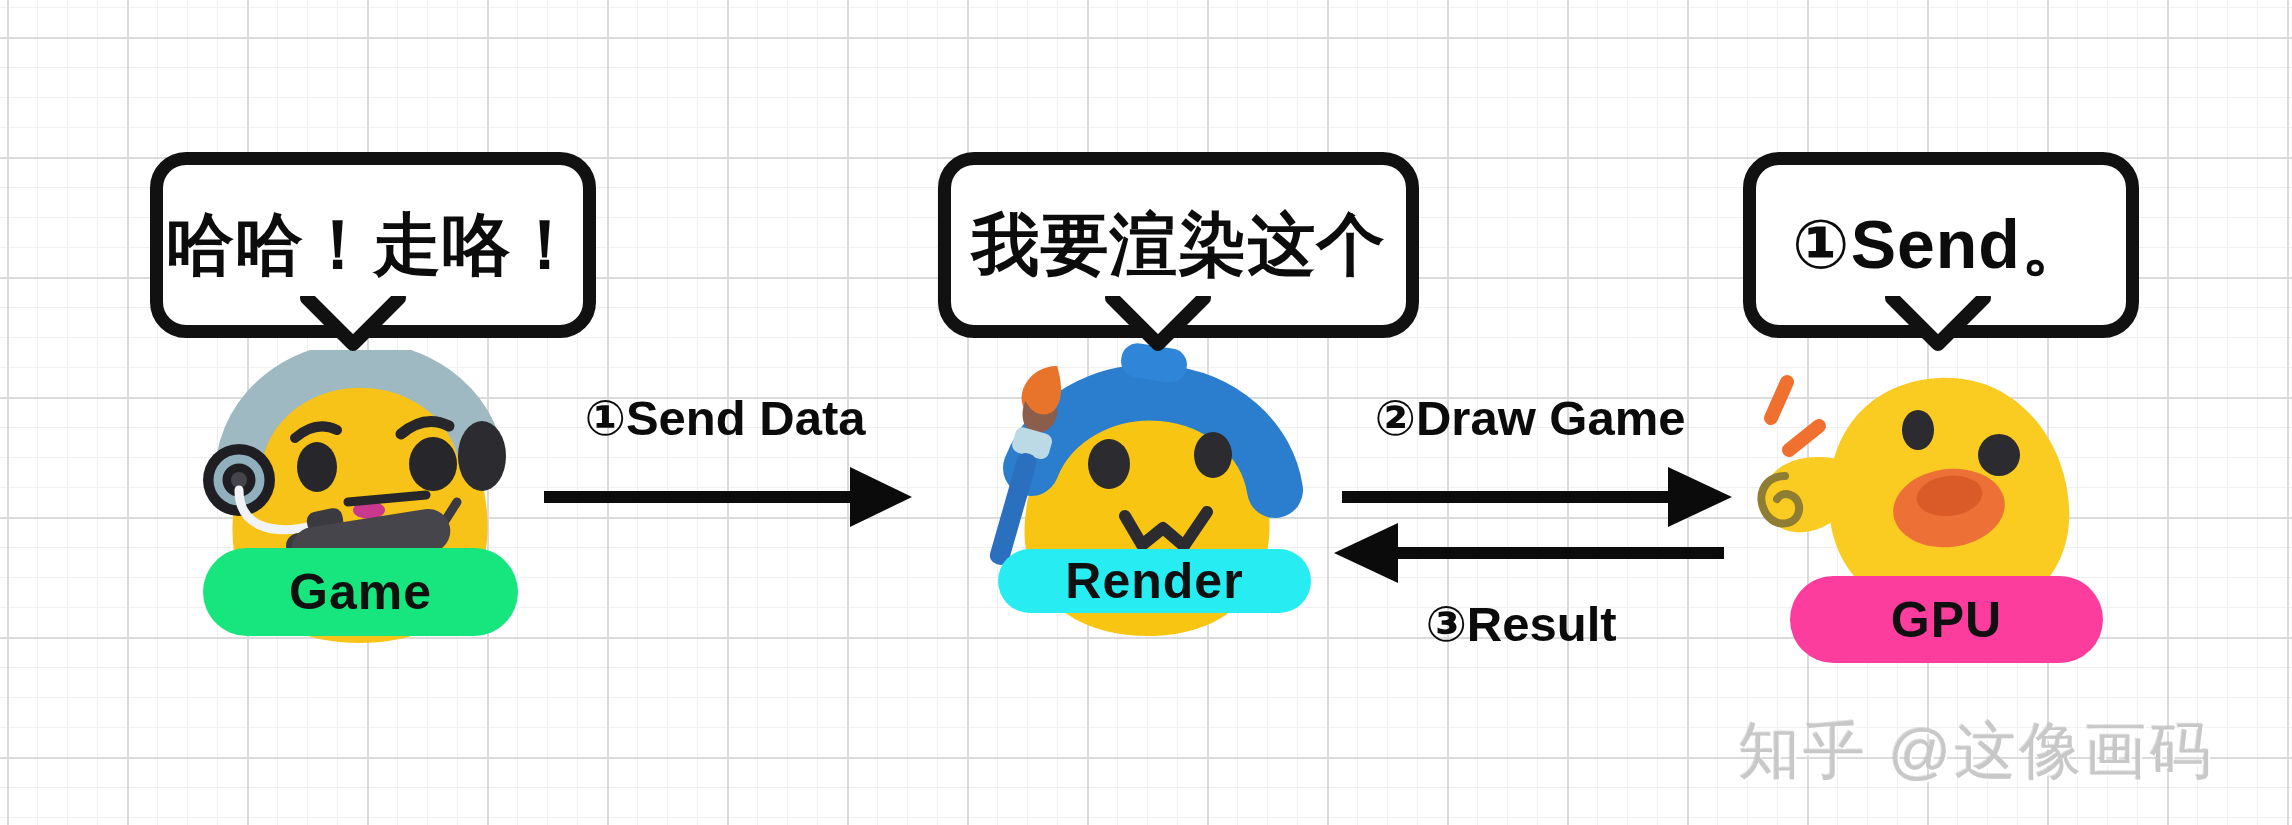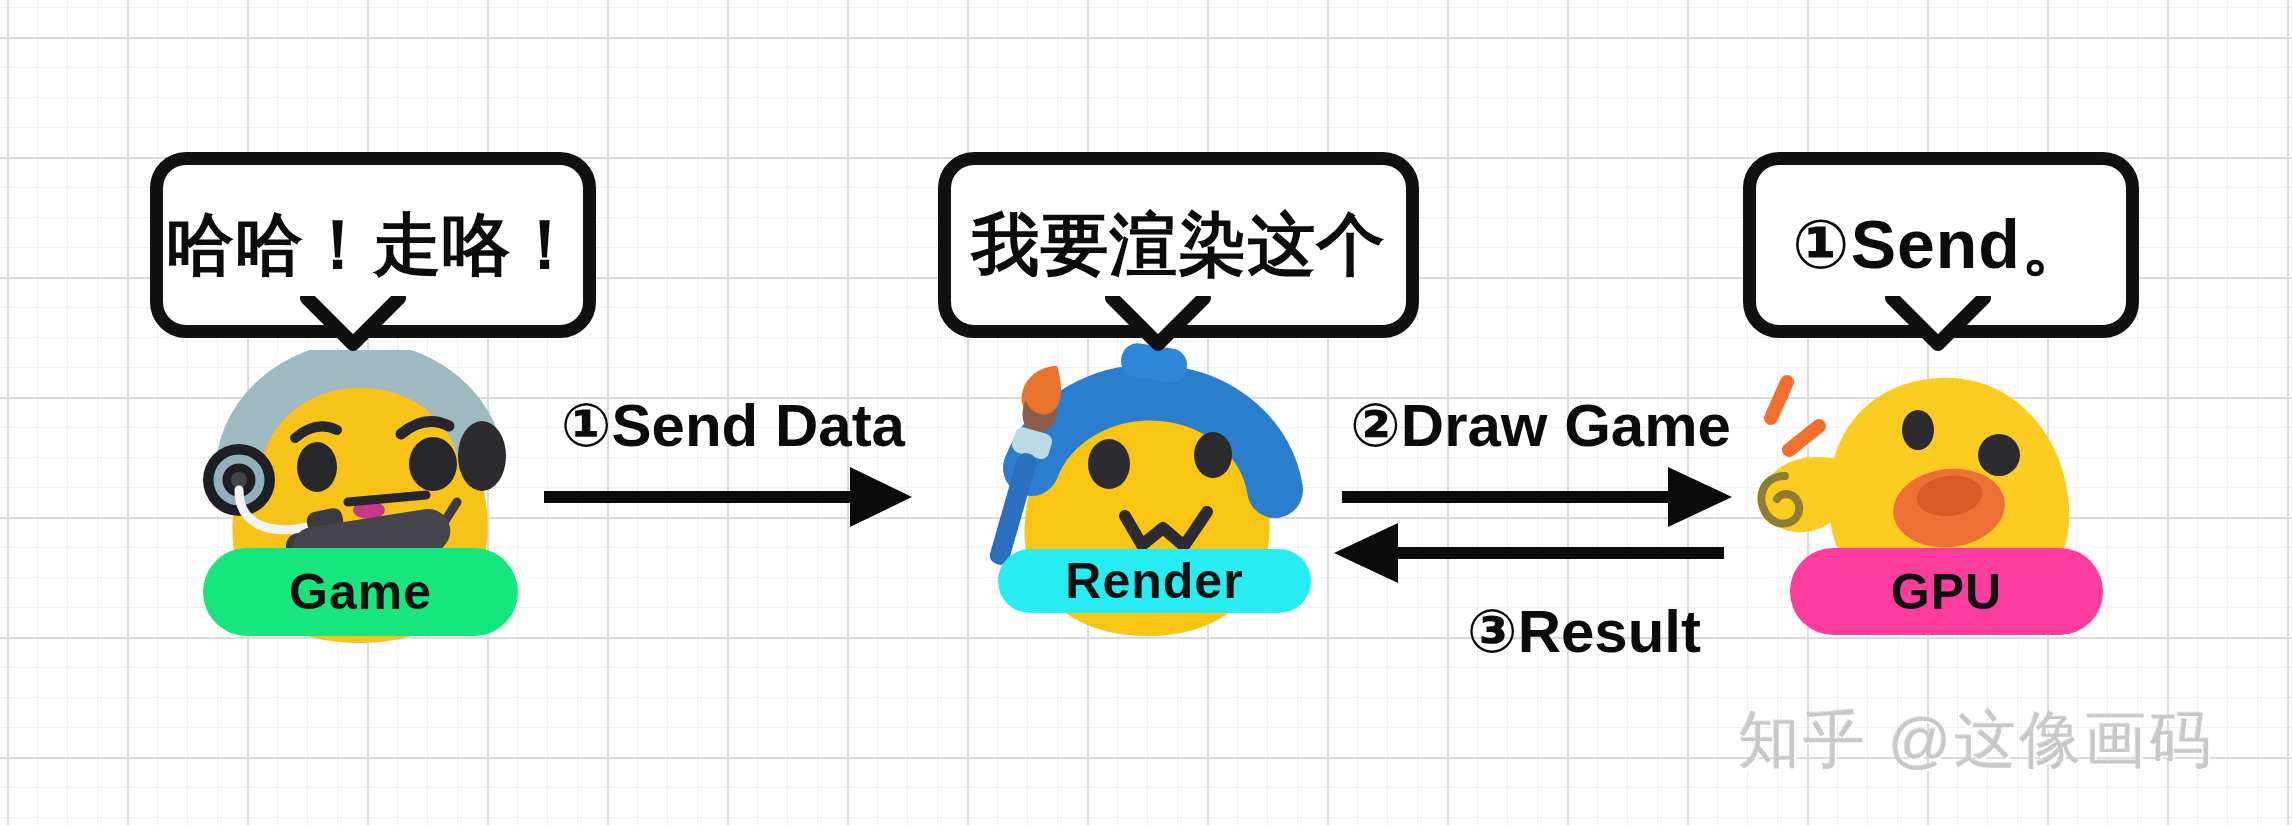--- a/index.html
+++ b/index.html
@@ -33,29 +33,30 @@
   .pill{
     position:absolute;z-index:4;
     display:flex;align-items:center;justify-content:center;
     border-radius:60px;
   }
   .pill-text{font-size:50px;font-weight:800;color:#101010;letter-spacing:1px;}
   .char{position:absolute;z-index:3;}
   .arrow{position:absolute;z-index:2;}
   .arrow-label{
     position:absolute;z-index:2;
-    width:360px;text-align:right;
-    font-size:60px;font-weight:800;color:#0b0b0b;
+    width:360px;text-align:center;
+    font-size:49px;font-weight:800;color:#0b0b0b;
     white-space:nowrap;
   }
   .watermark{
     position:absolute;z-index:7;
     font-size:62px;font-weight:400;letter-spacing:3px;
     white-space:nowrap;
     text-shadow:2px 2px 0 rgba(255,255,255,.95), -1px -1px 0 rgba(170,170,170,.35);
+    margin-top:11px;
   }
 </style>
 </head>
 <body>
 
 <div class="canvas">
 
   <div class="bubble" style="left:150px;top:152px;width:420px;height:160px;">
     <span class="bubble-text">哈哈！走咯！</span>
   </div>
@@ -125,21 +126,21 @@
       <ellipse cx="226" cy="128" rx="33" ry="20" fill="#DB5B28"></ellipse>
     </g>
   </svg>
 
   <div class="pill" style="left: 203px; top: 548px; width: 315px; height: 88px; background-color: rgb(23, 230, 126);">
     <span class="pill-text">Game</span>
   </div>
   <div class="pill" style="left: 998px; top: 549px; width: 313px; height: 64px; background-color: rgb(39, 237, 243);">
     <span class="pill-text">Render</span>
   </div>
-  <div class="pill" style="left: 1790px; top: 548px; width: 313px; height: 87px; background-color: rgb(253, 61, 157);">
+  <div class="pill" style="left: 1790px; top: 576px; width: 313px; height: 87px; background-color: rgb(253, 61, 157);">
     <span class="pill-text">GPU</span>
   </div>
 
   <div class="arrow-label" style="left:545px;top:390px;">①Send Data</div>
   <svg class="arrow" style="left:540px;top:458px;" width="380" height="78" viewBox="0 0 380 78">
     <path d="M4,39 H316" stroke="#0B0B0B" stroke-width="12"></path>
     <polygon points="310,9 372,39 310,69" fill="#0B0B0B"></polygon>
   </svg>
 
   <div class="arrow-label" style="left:1350px;top:390px;">②Draw Game</div>

